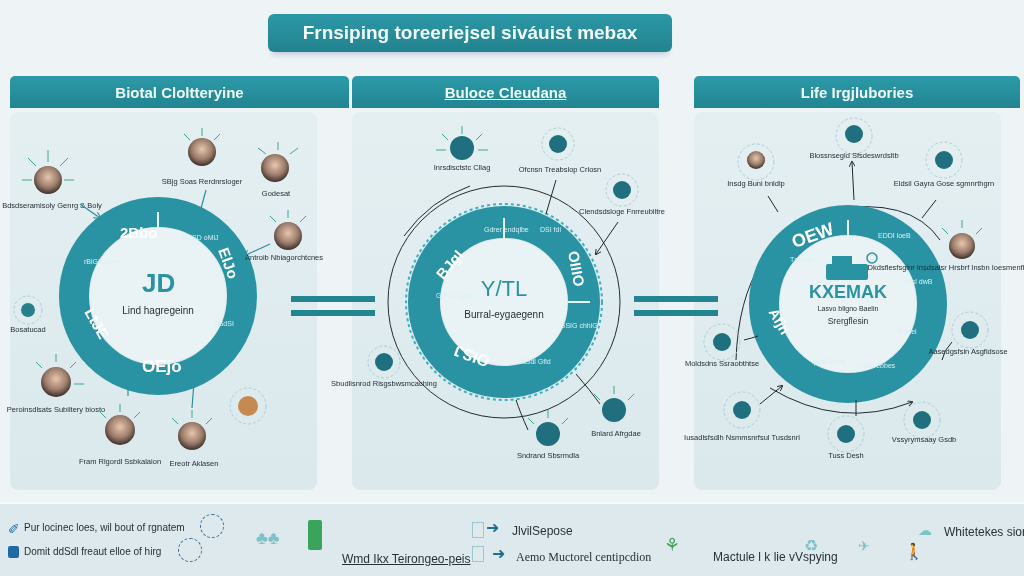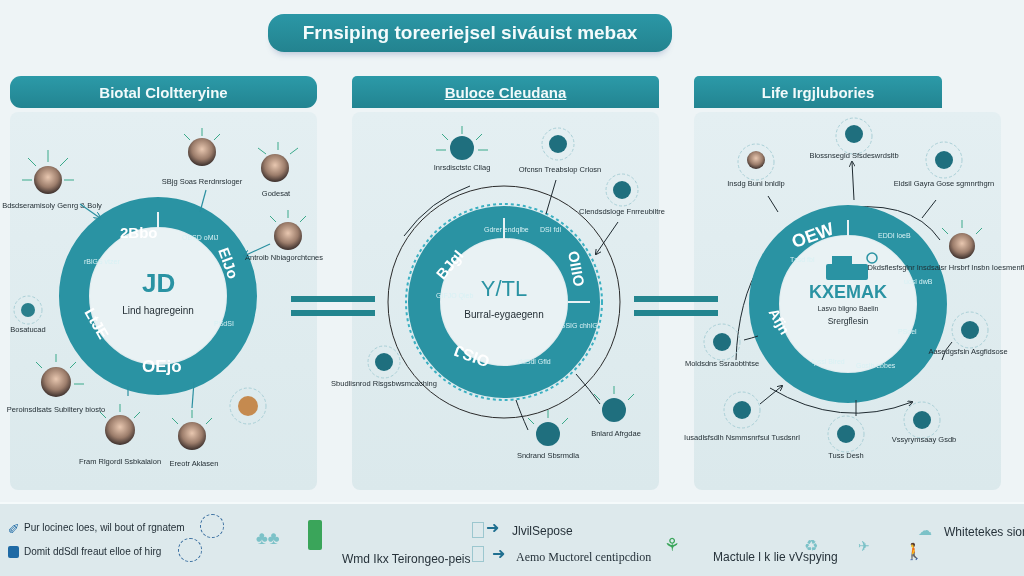--- a/index.html
+++ b/index.html
@@ -6,21 +6,21 @@
   html, body { width: 1024px; height: 576px; overflow: hidden; }
   body {
     background: #eef4f6;
     font-family: "Liberation Sans", "DejaVu Sans", sans-serif;
     position: relative;
     color: #1d2a30;
   }
   .title-banner {
     position: absolute; left: 268px; top: 14px; width: 404px; height: 38px;
     background: linear-gradient(#2b97a6, #23838f);
-    border-radius: 16px;
+    border-radius: 6px;
     color: #f3fbfc; font-size: 19px; font-weight: bold;
     display: flex; align-items: center; justify-content: center;
     box-shadow: 0 6px 6px -4px rgba(90,110,160,0.35);
   }
   .panel-header {
     position: absolute; top: 76px; height: 32px;
     background: linear-gradient(#2c9aa8, #228491);
     color: #f1fafb; font-size: 15px; font-weight: bold;
     border-radius: 5px 5px 0 0;
     display: flex; align-items: center; justify-content: center;
@@ -44,23 +44,23 @@
   .ftxt-sm { position: absolute; font-size: 12px; color: #26323a; white-space: nowrap; }
   .node-label { font-size: 7.5px; fill: #1f2a30; font-family: "Liberation Sans", sans-serif; }
   .ring-label { fill: #ffffff; font-family: "Liberation Sans", sans-serif; font-weight: bold; }
   .ring-small { fill: #d8f1f4; font-family: "Liberation Sans", sans-serif; font-size: 7px; }
 </style>
 </head>
 <body>
 
 <div class="title-banner">Frnsiping toreeriejsel siváuist mebax</div>
 
-<div class="panel-header" style="left:10px;width:307px;border-radius:11px;">Biotal Cloltteryine</div>
+<div class="panel-header" style="left:10px;width:339px;">Biotal Cloltteryine</div>
 <div class="panel-header" style="left:352px;width:307px;text-decoration:underline;">Buloce Cleudana</div>
-<div class="panel-header" style="left:694px;width:248px;">Life Irgjlubories</div>
+<div class="panel-header" style="left:694px;width:326px;">Life Irgjlubories</div>
 
 <div class="panel" style="left:10px;width:307px;"></div>
 <div class="panel" style="left:352px;width:307px;"></div>
 <div class="panel" style="left:694px;width:307px;"></div>
 
 <div class="eq" style="left:291px;top:296px;">
     <div></div>
     <div></div>
   </div>
 <div class="eq" style="left:634px;top:296px;">
@@ -336,21 +336,21 @@
 <div class="footer">
   <span style="position:absolute;left:8px;top:17px;color:#1f6aa5;font-size:14px;">✐</span>
   <span class="ftxt" style="left:24px;top:18px;">Pur locinec loes, wil bout of rgnatem</span>
   <span style="position:absolute;left:200px;top:10px;width:24px;height:24px;border:1px dashed #3a6fa0;border-radius:50%;"></span>
   <span style="position:absolute;left:8px;top:42px;width:11px;height:12px;background:#1f6aa5;border-radius:2px;"></span>
   <span class="ftxt" style="left:24px;top:42px;">Domit ddSdl freaut elloe of hirg</span>
   <span style="position:absolute;left:178px;top:34px;width:24px;height:24px;border:1px dashed #3a6fa0;border-radius:50%;"></span>
 
   <span style="position:absolute;left:256px;top:24px;font-size:18px;color:#7cc2c8;">♣♣</span>
   <span style="position:absolute;left:308px;top:16px;width:14px;height:30px;background:#3aa55a;border-radius:2px;"></span>
-  <span class="ftxt-sm" style="left:342px;top:48px;">Wmd Ikx Teirongeo-peis</span>
+  <span class="ftxt-sm" style="left:342px;top:48px;text-decoration:underline;">Wmd Ikx Teirongeo-peis</span>
 
   <span style="position:absolute;left:472px;top:18px;width:12px;height:16px;border:1px solid #9cc7cf;"></span>
   <span style="position:absolute;left:486px;top:14px;font-size:16px;color:#1f6f90;">➜</span>
   <span class="ftxt-sm" style="left:512px;top:20px;">JlvilSepose</span>
   <span style="position:absolute;left:472px;top:42px;width:12px;height:16px;border:1px solid #9cc7cf;"></span>
   <span style="position:absolute;left:492px;top:40px;font-size:16px;color:#1f6f90;">➜</span>
   <span class="ftxt-sm" style="left:516px;top:46px;font-family:Liberation Serif, serif;">Aemo Muctorel centipcdion</span>
 
   <span style="position:absolute;left:664px;top:30px;font-size:18px;color:#3aa55a;">⚘</span>
   <span class="ftxt-sm" style="left:702px;top:46px;padding-left:11px;">Mactule l k lie vVspying</span>

